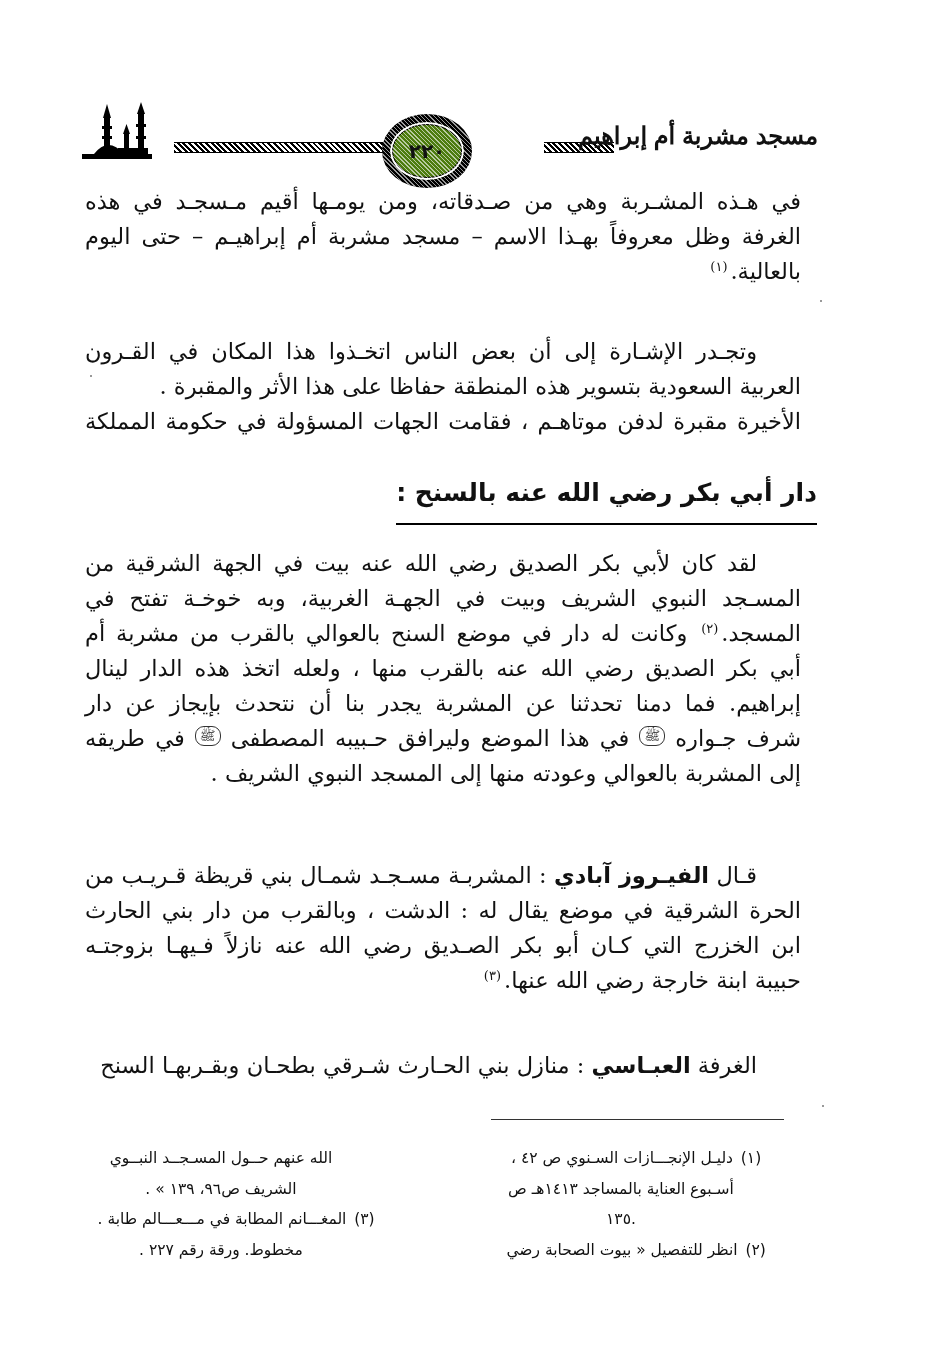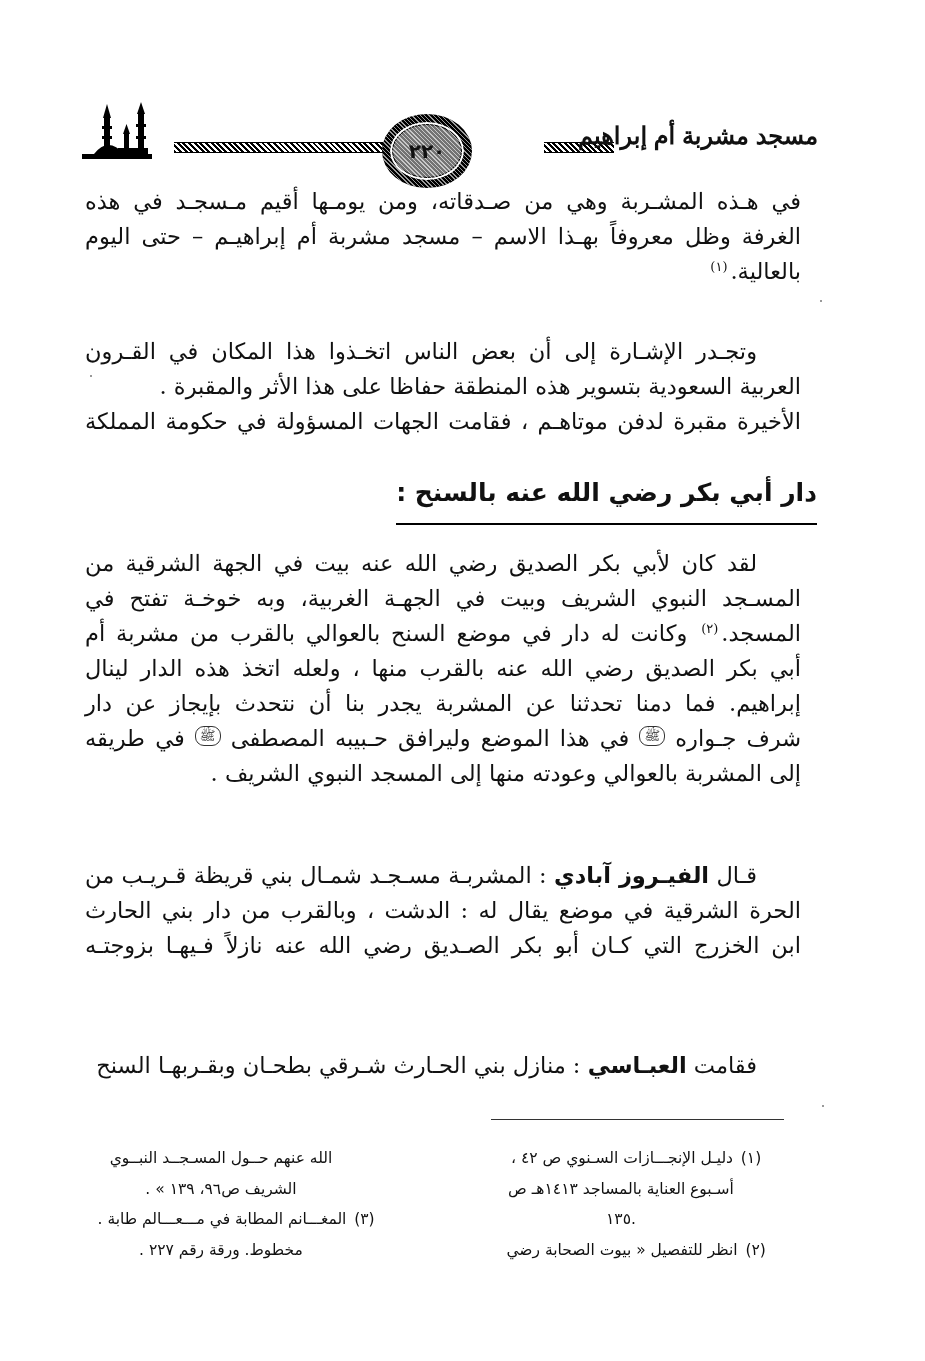--- a/index.html
+++ b/index.html
@@ -46,21 +46,21 @@
       border-bottom: 1px solid #000;
     }
     .rope.right { left: 462px; width: 70px; }
     .rope.left { left: 92px; width: 296px; }
     .page-number-ring {
       position: absolute;
       left: 300px; top: 14px;
       width: 74px; height: 58px;
       border-radius: 50%;
       border: 8px solid #000;
-      background: #737373;
+      background: #4d7c0f;
       box-shadow: inset 0 0 0 2px #fff, inset 0 0 0 3px #000;
       display: flex; align-items: center; justify-content: center;
     }
     .page-number-ring::before {
       content: "";
       position: absolute;
       inset: -8px;
       border-radius: 50%;
       background: repeating-linear-gradient(45deg, rgba(255,255,255,0.6) 0 1px, transparent 1px 3px);
       pointer-events: none;
@@ -202,24 +202,25 @@
     <span class="line">أبي بكر الصديق رضي الله عنه بالقرب منها ، ولعله اتخذ هذه الدار لينال</span>
     <span class="line">إبراهيم. فما دمنا تحدثنا عن المشربة يجدر بنا أن نتحدث بإيجاز عن دار</span>
     <span class="line"><span>شرف جـواره</span> <span class="blessing">ﷺ</span> <span>في هذا الموضع وليرافق حـبيبه المصطفى</span> <span class="blessing">ﷺ</span> <span>في طريقه</span></span>
     <span class="line last">إلى المشربة بالعوالي وعودته منها إلى المسجد النبوي الشريف .</span>
   </div>
 
   <div class="body-text" style="top:858px;">
     <span class="line indent"><span>قـال</span> <span class="bold">الفيـروز آبادي</span> <span>: المشربـة مسـجـد شمـال بني قريظة قـريـب من</span></span>
     <span class="line">الحرة الشرقية في موضع يقال له : الدشت ، وبالقرب من دار بني الحارث</span>
     <span class="line">ابن الخزرج التي كـان أبو بكر الصـديق رضي الله عنه نازلاً فـيهـا بزوجتـه</span>
+    <span class="line last"><span>حبيبة ابنة خارجة رضي الله عنها.</span><sup class="fn">(٣)</sup></span>
   </div>
 
   <div class="body-text" style="top:1048px;">
-    <span class="line last indent"><span>فقامت</span> <span class="bold">العبـاسي</span> <span>: منازل بني الحـارث شـرقي بطحـان وبقـربهـا السنح</span></span>
+    <span class="line last indent"><span>الغرفة</span> <span class="bold">العبـاسي</span> <span>: منازل بني الحـارث شـرقي بطحـان وبقـربهـا السنح</span></span>
   </div>
 
   <div class="fn-rule"></div>
 
   <div class="footnotes col-right">
     <span class="fn-line"><span class="fn-num">(١)</span><span>دليـل الإنجـــازات السـنوي ص ٤٢ ،</span></span>
     <span class="fn-line cont">أسـبوع العناية بالمساجد ١٤١٣هـ ص</span>
     <span class="fn-line cont">.١٣٥</span>
     <span class="fn-line"><span class="fn-num">(٢)</span><span>انظر للتفصيل « بيوت الصحابة رضي</span></span>
   </div>

